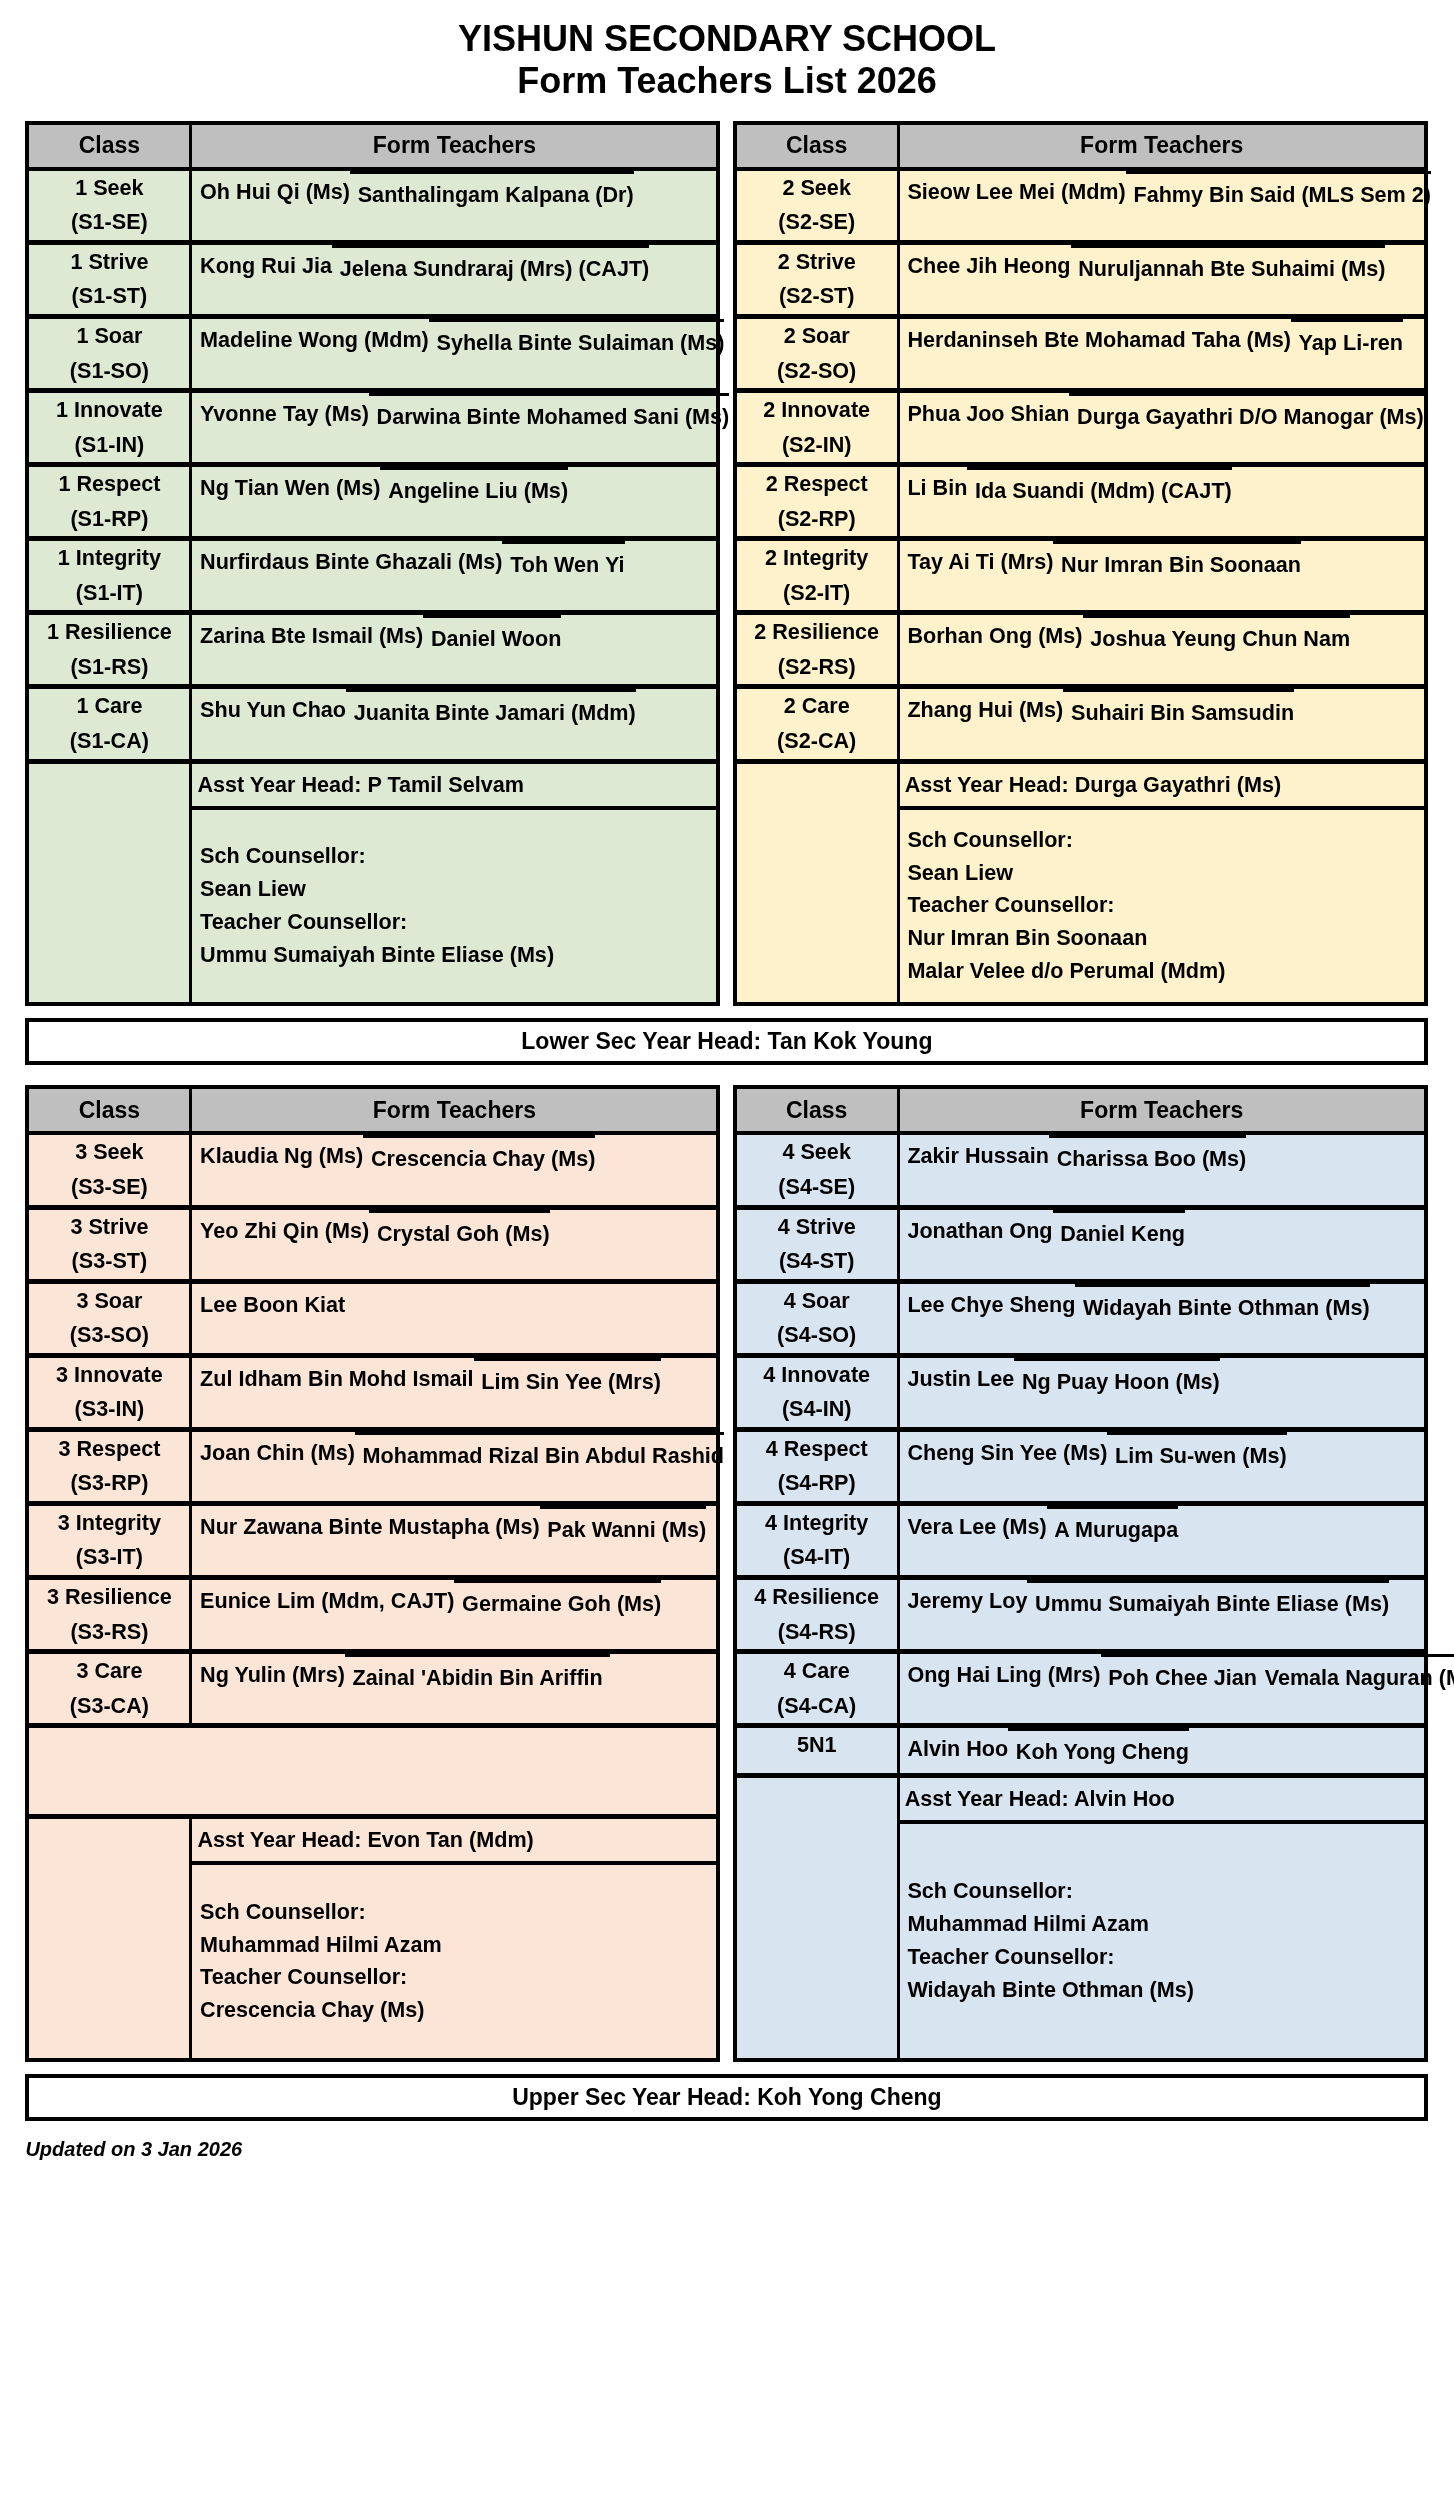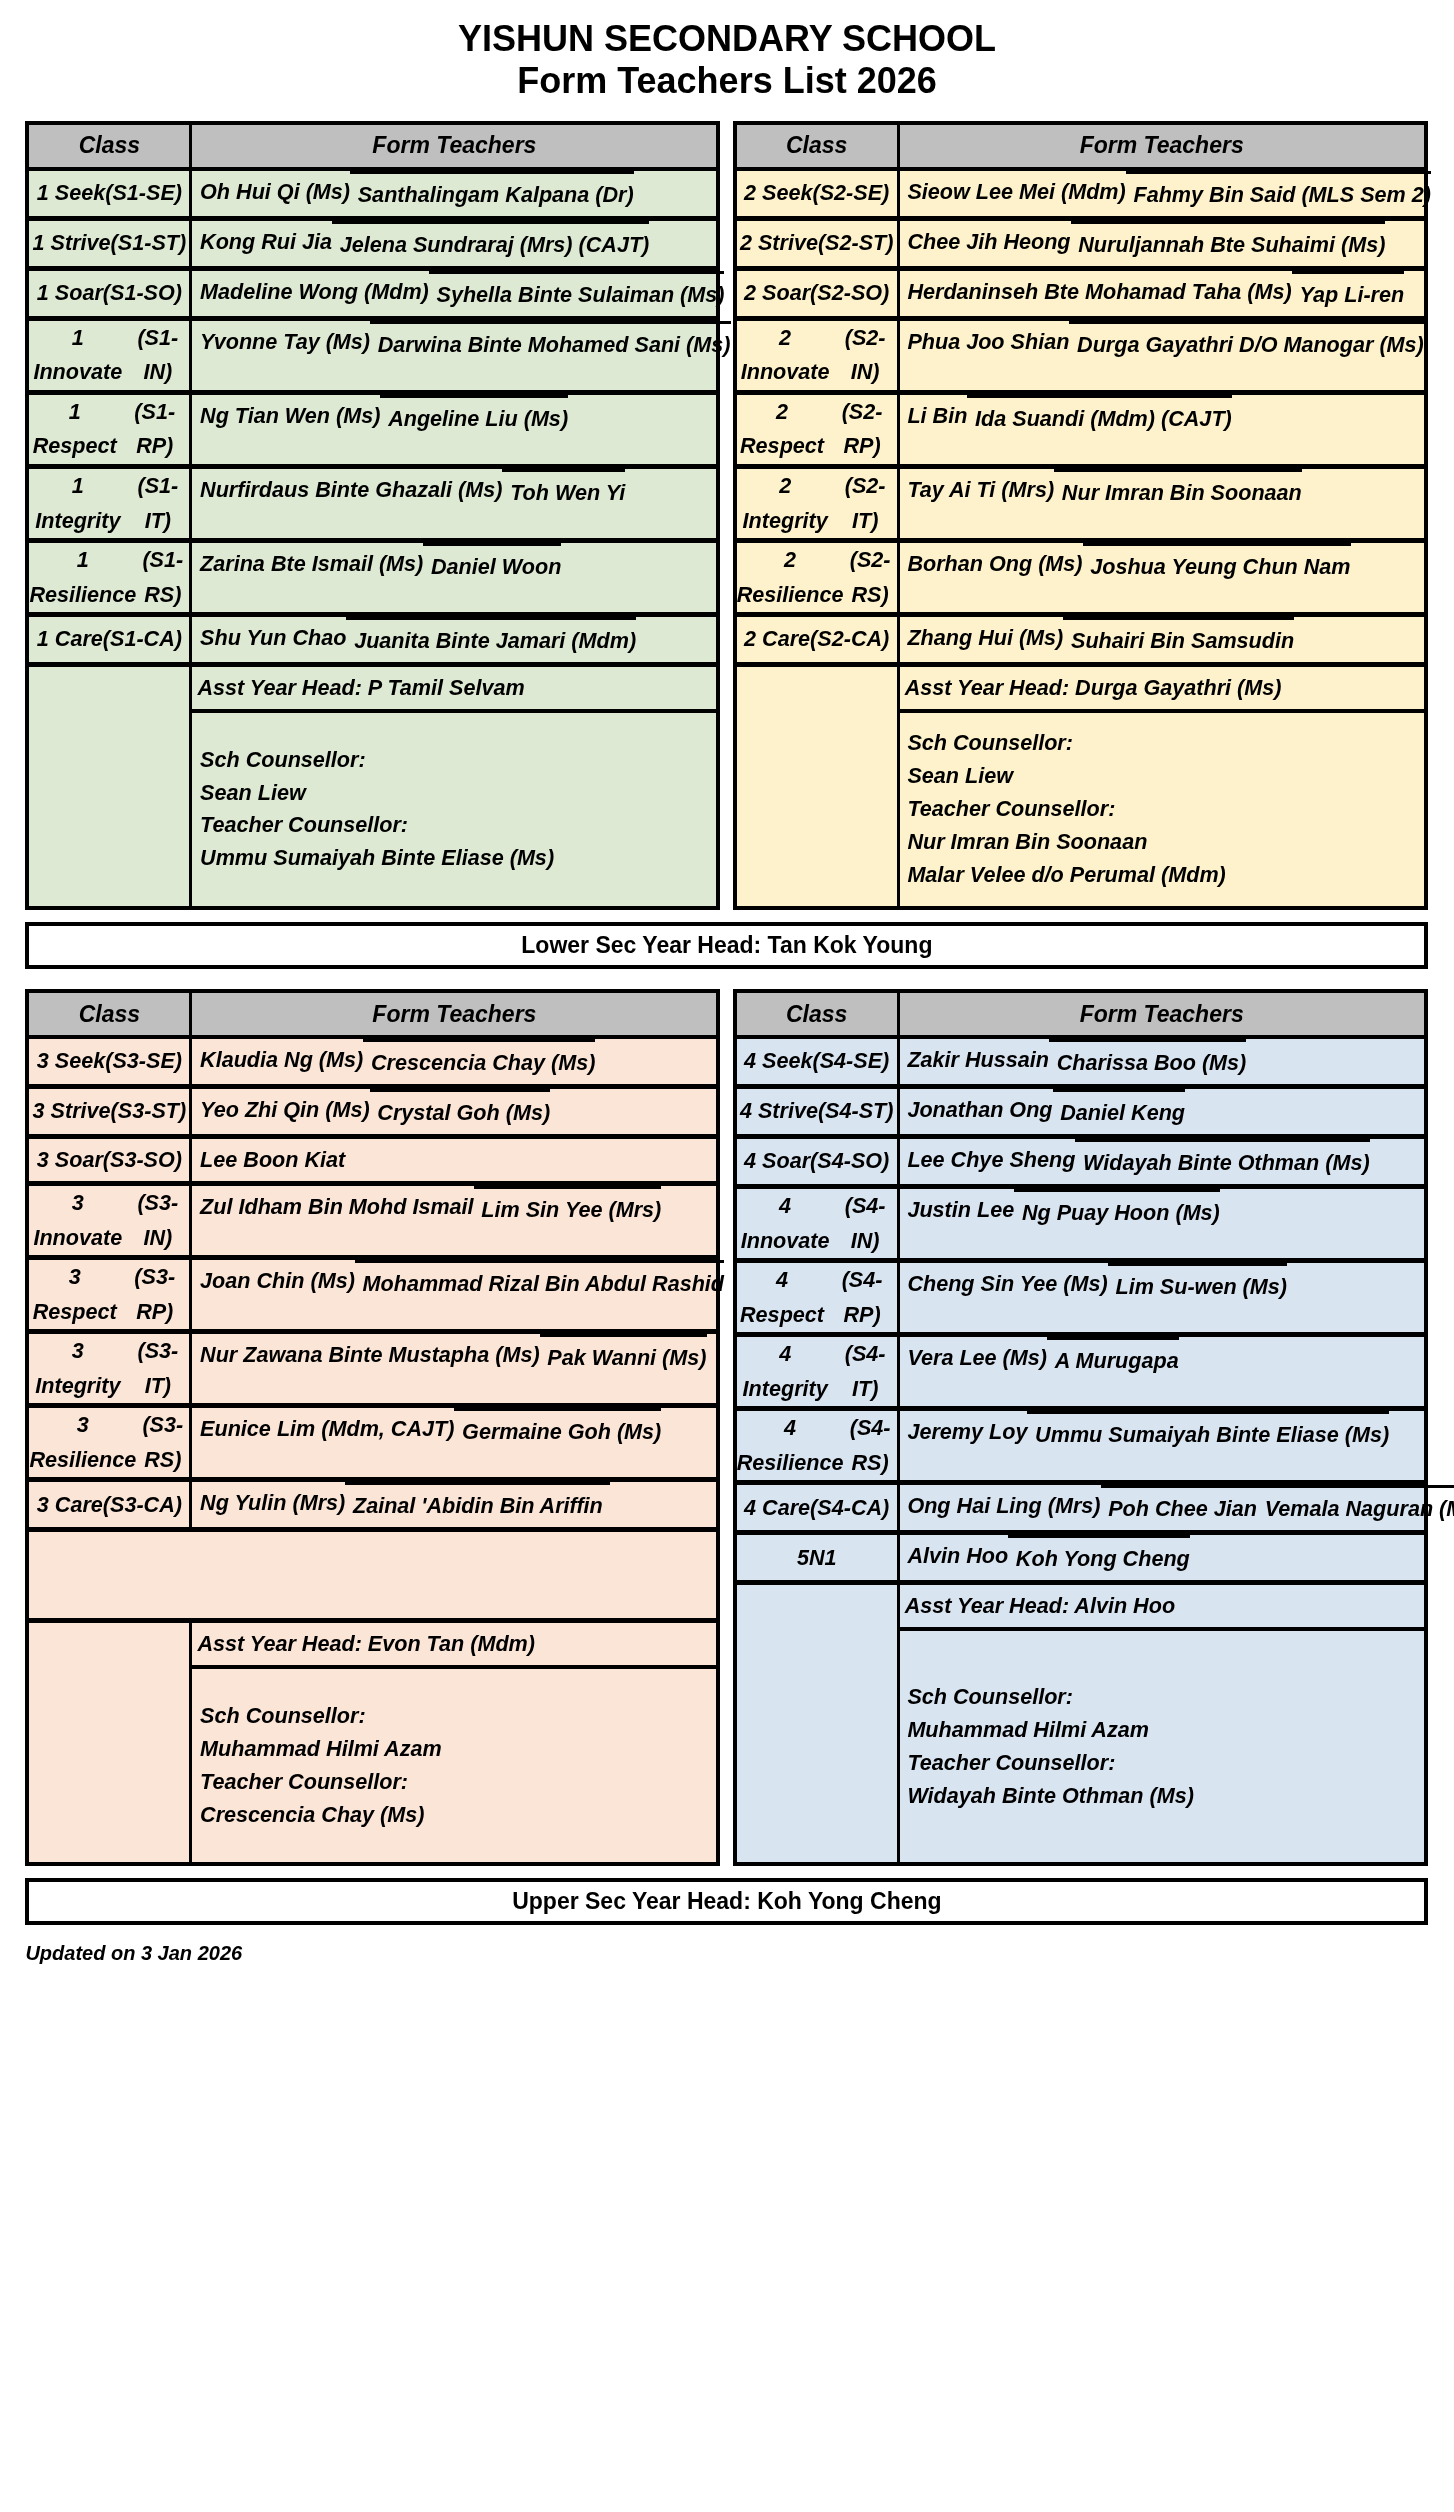--- a/index.html
+++ b/index.html
@@ -3,33 +3,33 @@
 <meta charset="utf-8">
 <style>
   html,body{margin:0;padding:0;}
   body{
     width:1454px;min-height:2512px;background:#ffffff;color:#000;
     font-family:"Liberation Sans",sans-serif;font-weight:700;
   }
   .page-title{text-align:center;font-size:36px;margin-top:18.5px;line-height:1.1;}
   .page-subtitle{text-align:center;font-size:36px;margin-top:3.1px;line-height:1.1;}
   .content{width:1403px;margin-left:25.4px;}
-  .tables-row{display:flex;gap:12.3px;margin-top:20px;align-items:stretch;font-style:italic;}
+  .tables-row{display:flex;gap:12.3px;margin-top:20px;align-items:stretch;}
   .ft-table{
     width:695px;box-sizing:border-box;border:4.6px solid #000;
     background:var(--cell-bg,#fff);display:flex;flex-direction:column;
   }
   .ft-header{display:flex;height:42px;border-bottom:4.6px solid #000;background:#bfbfbf;flex:none;}
   .hc{display:flex;align-items:center;justify-content:center;font-size:23px;}
   .hc.class-h{width:163px;flex:none;border-right:3.9px solid #000;box-sizing:border-box;}
   .hc.teach-h{flex:1;}
   .group{display:flex;border-bottom:5.4px solid #000;flex:none;}
   .class-cell{
     width:163px;flex:none;border-right:3.9px solid #000;box-sizing:border-box;
-    display:flex;flex-direction:row;align-items:center;justify-content:center;
+    display:flex;flex-direction:column;align-items:center;
     text-align:center;font-size:21.6px;line-height:1.6;
   }
   .rows{flex:1;display:flex;flex-direction:row;}
   .trow{height:42px;display:flex;align-items:center;padding-left:7.7px;font-size:21.6px;flex:none;}
   .trow + .trow{border-top:3.1px solid #000;}
   .filler{height:86px;border-bottom:5.4px solid #000;flex:none;}
   .bottom-block{display:flex;flex:1;}
   .bottom-block .class-cell{border-right:3.9px solid #000;}
   .right-col{flex:1;display:flex;flex-direction:column;}
   .ayh{height:42px;flex:none;border-bottom:4.6px solid #000;display:flex;align-items:center;padding-left:5px;font-size:21.6px;}

